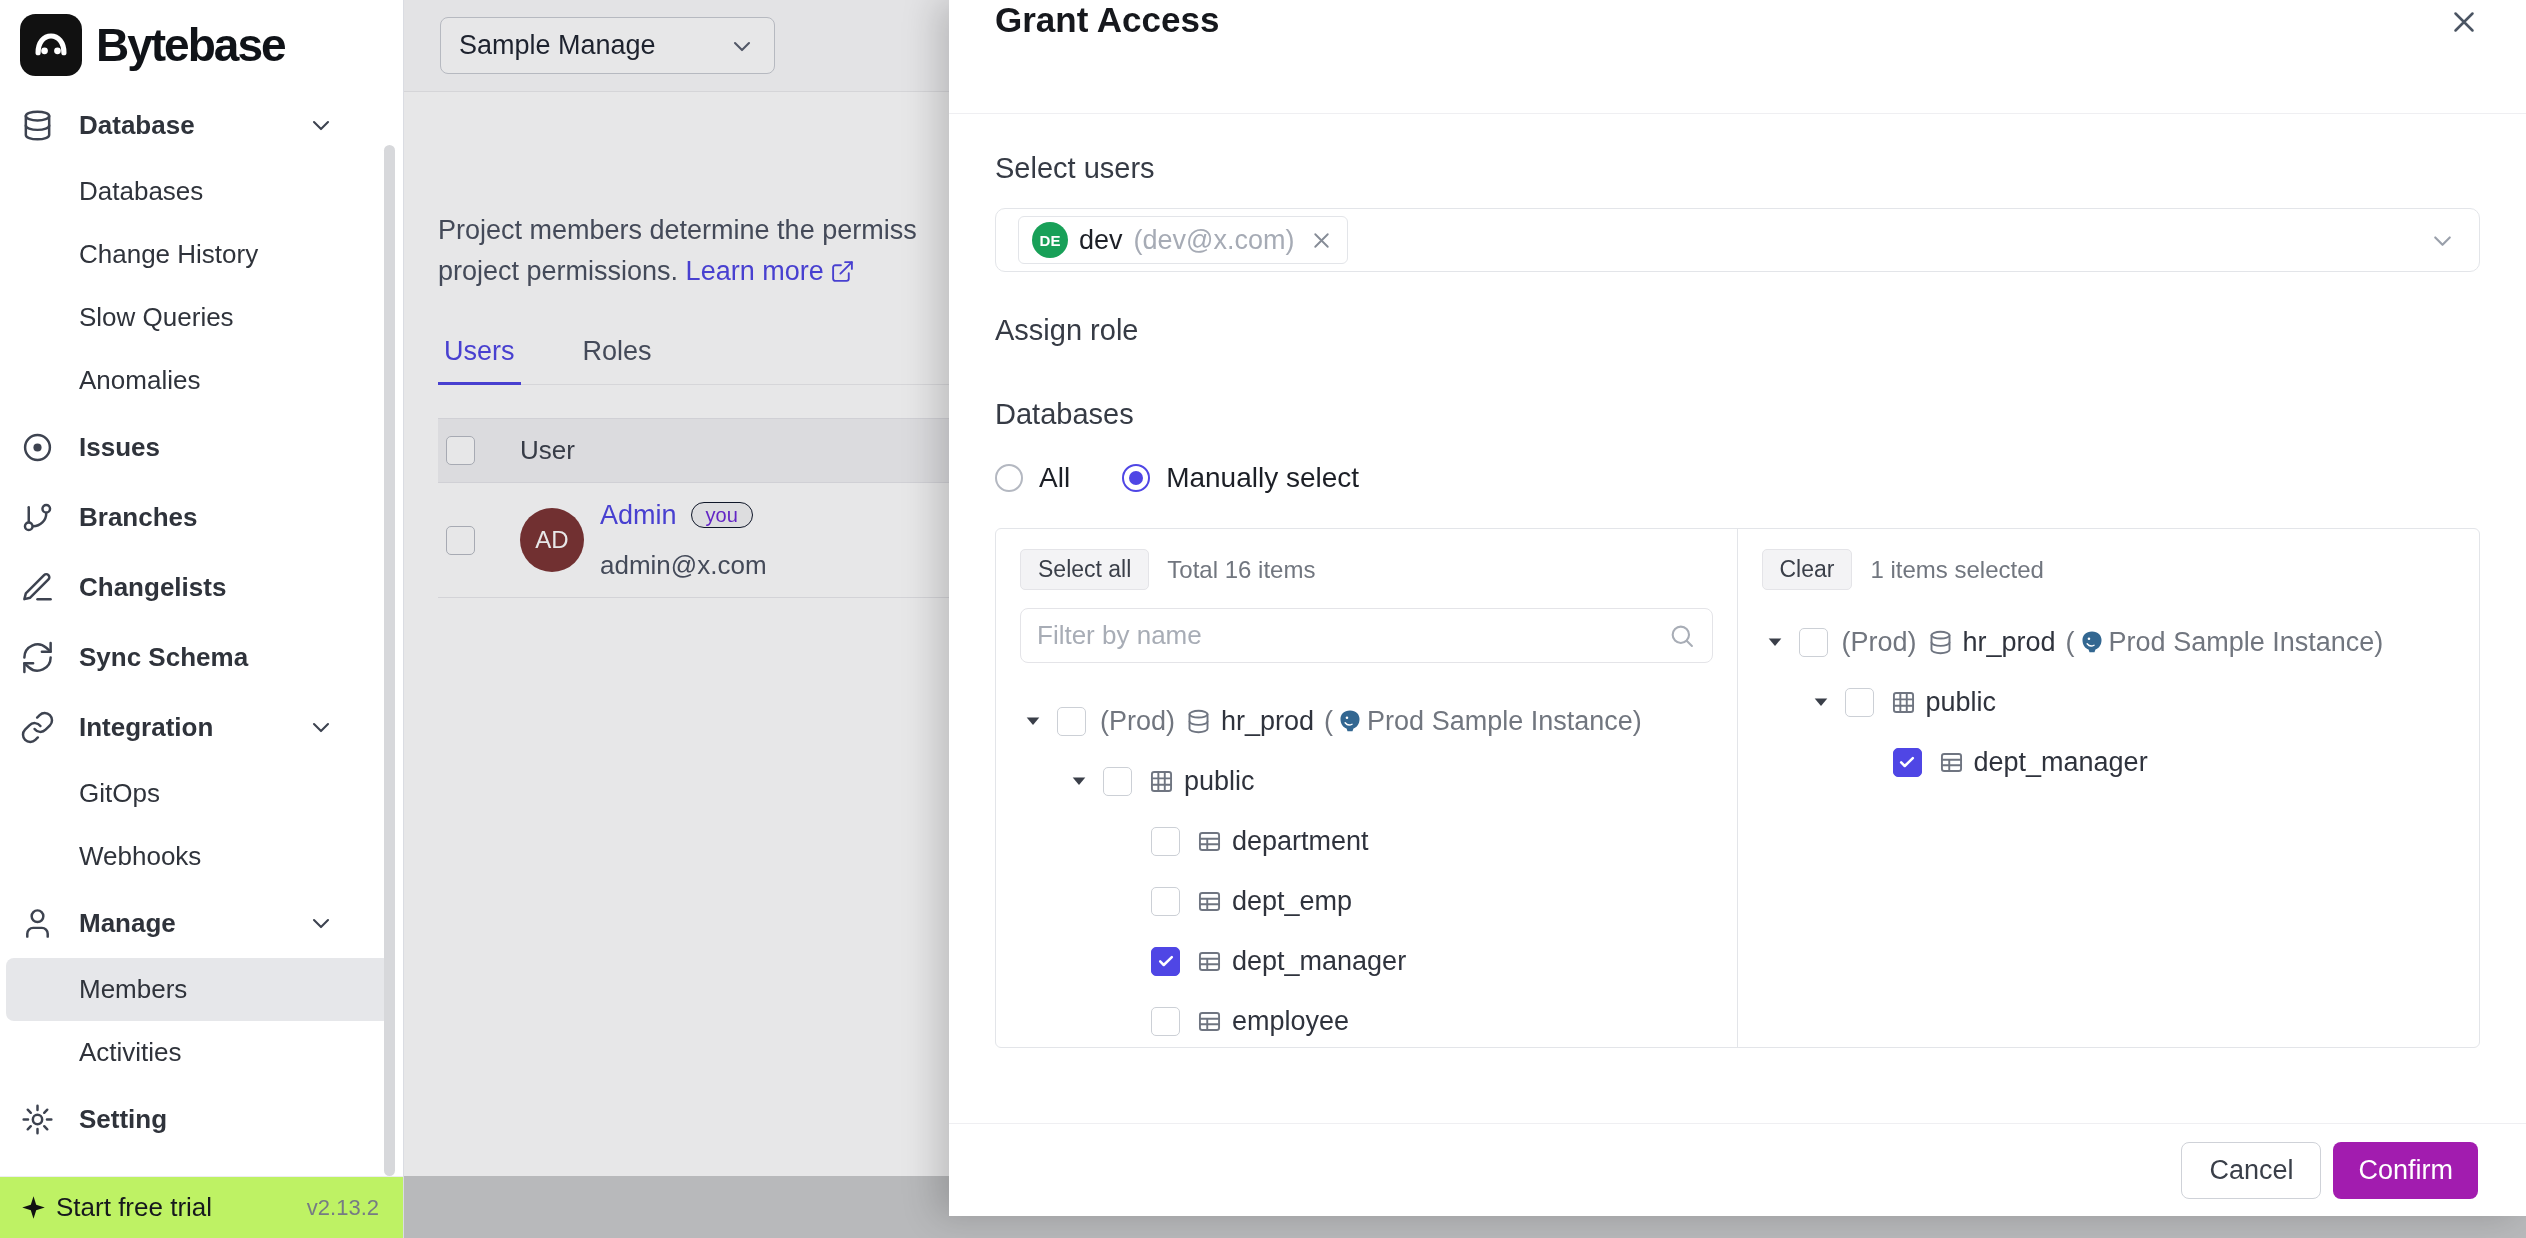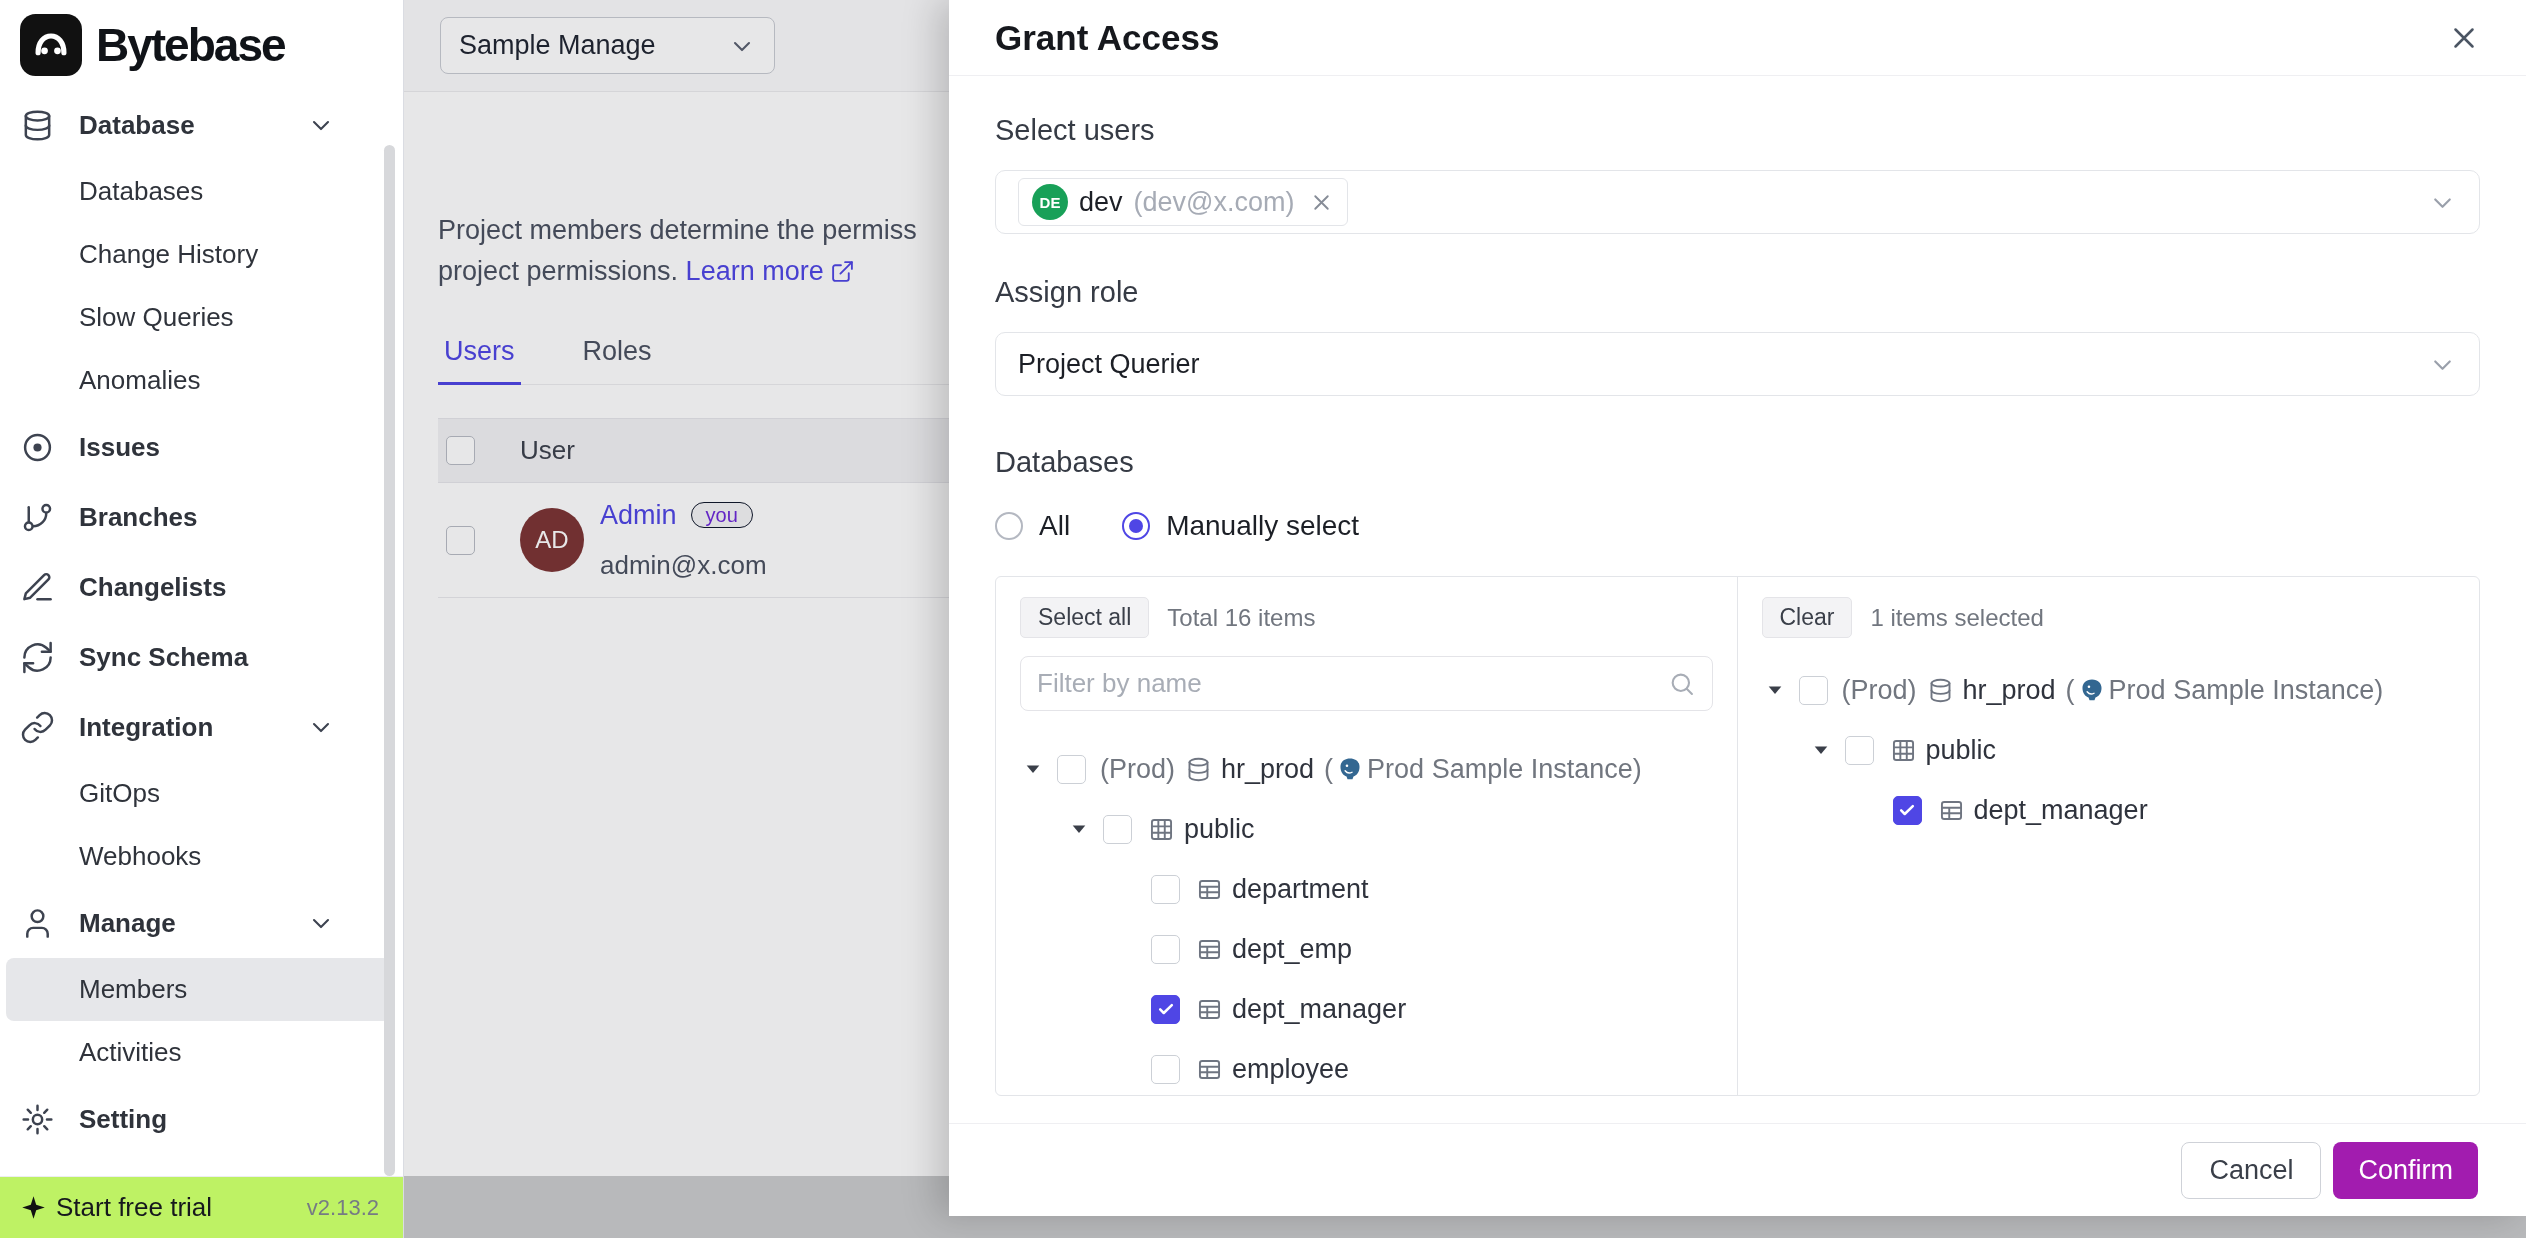--- a/index.html
+++ b/index.html
@@ -49,21 +49,21 @@
   .member-name{color:var(--accent);font-size:27px;font-weight:500;cursor:pointer}
   .you-badge{font-size:20px;color:#6d28d9;background:#f4f4f5;border:1px solid #0f172a;border-radius:999px;padding:0 14px;line-height:1.2}
   .member-email{font-size:26px;color:#4a5160;margin-top:19px}
 
   
   .overlay{position:absolute;left:404px;top:0;right:0;bottom:0;background:rgba(20,22,28,.10);z-index:5}
   .overlay-strip{position:absolute;left:404px;right:0;top:1176px;bottom:0;background:rgba(20,22,28,.22);z-index:6}
 
   
   .drawer{position:absolute;left:949px;top:0;width:1577px;height:1216px;background:#fff;z-index:10;box-shadow:-12px 0 34px rgba(0,0,0,.18);display:flex;flex-direction:column}
-  .drawer-header{flex:none;height:76px;display:flex;align-items:center;padding:0 40px 0 46px;border-bottom:1px solid #efeff2}
+  .drawer-header{flex:none;height:114px;display:flex;padding:0 40px 0 46px;border-bottom:1px solid #efeff2}
   .drawer-title{font-size:35px;font-weight:600;color:#16181d}
   .drawer-close{margin-left:auto;width:44px;height:44px;color:#4b5563;display:flex;align-items:center;justify-content:center;cursor:pointer}
   .drawer-close .icn{width:34px;height:34px}
   .drawer-body{flex:1;padding:0 46px;overflow:hidden}
   .fld-label{font-size:29px;font-weight:500;color:#363b45;line-height:36px}
   .fld-label.users{margin-top:36px}
   .fld-label.role{margin-top:40px}
   .fld-label.db{margin-top:48px}
   .select-box{margin-top:22px;height:64px;border:1px solid #e3e5e9;border-radius:10px;background:#fff;display:flex;align-items:center;padding:0 22px;position:relative;cursor:pointer}
   .select-box .box-chevron{position:absolute;right:22px;width:29px;height:29px;color:#9aa0ab}
@@ -339,28 +339,20 @@
             </span>
         </span>
         <span class="box-chevron icn">
             <svg viewBox="0 0 24 24" fill="none" stroke="currentColor" stroke-width="1.8" stroke-linecap="round" stroke-linejoin="round">
               <path d="M6 9.5l6 6 6-6"></path>
             </svg>
           </span>
       </div>
 
       <div class="fld-label role">Assign role</div>
-      <div class="select-box">
-        <span class="role-value">Project Querier</span>
-        <span class="box-chevron icn">
-            <svg viewBox="0 0 24 24" fill="none" stroke="currentColor" stroke-width="1.8" stroke-linecap="round" stroke-linejoin="round">
-              <path d="M6 9.5l6 6 6-6"></path>
-            </svg>
-          </span>
-      </div>
 
       <div class="fld-label db">Databases</div>
       <div class="radio-row">
         <label class="radio">
           <span class="radio-dot"></span>
           <span>All</span>
         </label>
         <label class="radio selected">
           <span class="radio-dot"></span>
           <span>Manually select</span>

